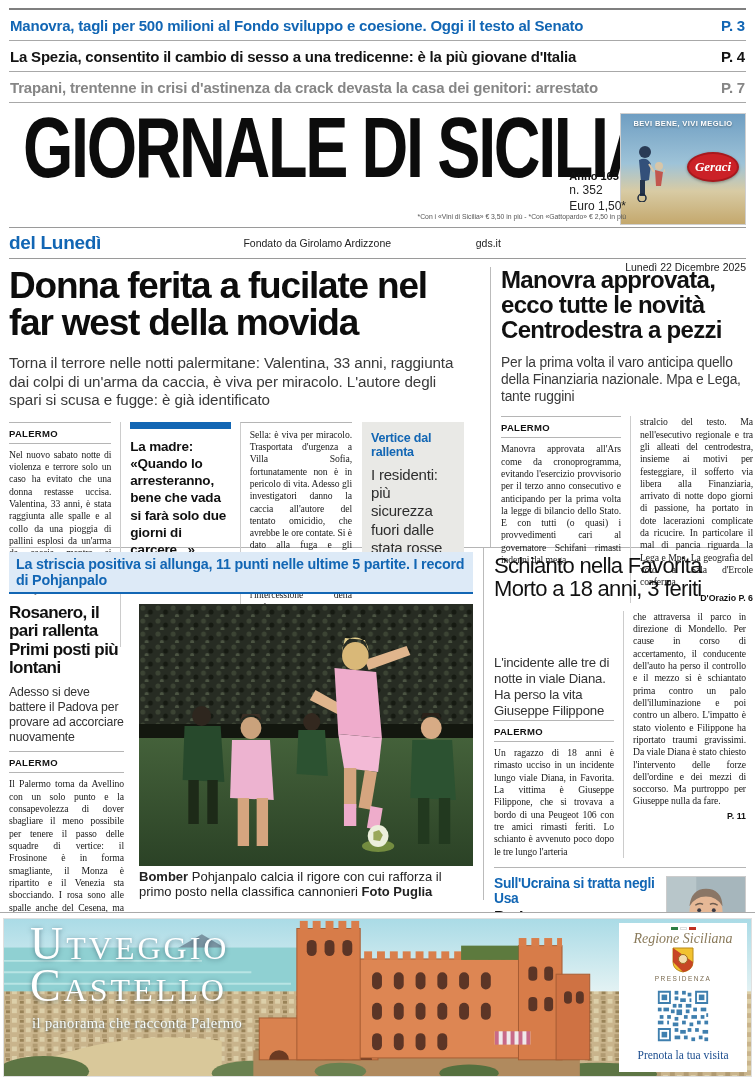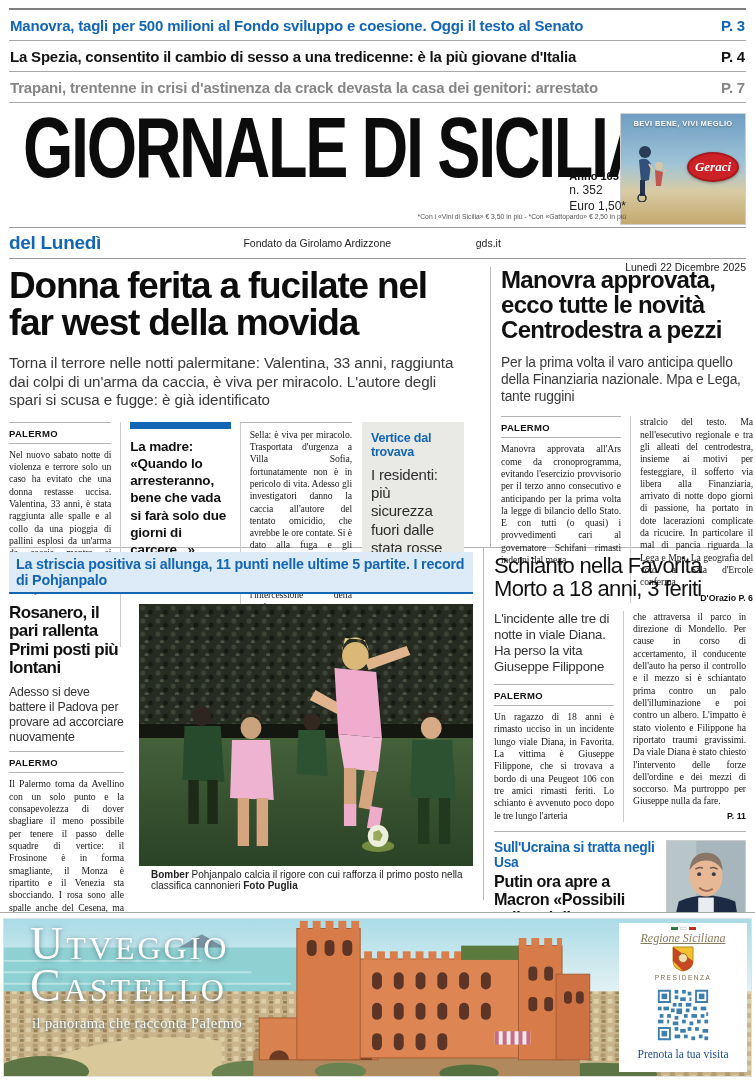--- a/index.html
+++ b/index.html
@@ -104,28 +104,28 @@
     padding:4px 7px 4px 7px; border-bottom:2px solid #1266b4; cursor:pointer;
   }
   .sports-body { display:flex; margin-top:10px; }
   .sports-txt { width:130px; padding-right:15px; }
   .sports-headline { font-size:17px; font-weight:bold; line-height:1.08; letter-spacing:-0.6px; cursor:pointer; }
   .sports-subhead { margin-top:8px; font-size:12.3px; line-height:1.2; color:#333; letter-spacing:-0.2px; padding-bottom:7px; border-bottom:1px solid #b5b5b5; }
   .sports-kicker { border-top:none; }
   .photo-wrap { flex:1; }
   .photo-frame { width:100%; height:262px; background:#262b22; }
   .photo-frame svg { display:block; width:100%; height:100%; }
-  .caption { margin-top:3px; font-size:10px; color:#222;margin-left:12px; }
+  .caption { margin-top:3px; font-size:13px; color:#222; }
   .caption b { font-weight:bold; }
 
   .fav-headline { font-size:22px; font-weight:normal; line-height:1.04; letter-spacing:-0.7px; cursor:pointer; }
   .fav-cols { display:flex; margin-top:10px; }
   .fav-c1 { width:120px; }
   .fav-c2 { width:123px; margin-left:9px; padding-left:9px; border-left:1px solid #ccc; }
-  .fav-subhead { font-size:13.2px; line-height:1.22; color:#333; letter-spacing:-0.2px; padding-bottom:9px; border-bottom:1px solid #b5b5b5; }
+  .fav-subhead { font-size:13.2px; line-height:1.22; color:#333; letter-spacing:-0.2px; padding-bottom:1px; border-bottom:1px solid #b5b5b5;margin-top:44px; }
   .pg-right { text-align:right; font-weight:bold; font-size:8.8px; margin-top:3px; }
 
   .ukraine { margin-top:9px; border-top:1px solid #b5b5b5; padding-top:8px; display:flex; }
   .ukr-txt { flex:1; padding-right:8px; }
   .ukr-kicker { color:#1266b4; font-weight:bold; font-size:13.8px; letter-spacing:-0.3px; cursor:pointer; }
   .ukr-headline { font-size:16.2px; font-weight:bold; line-height:1.12; letter-spacing:-0.4px; margin-top:2px; cursor:pointer; }
   .ukr-body { margin-top:6px; font-family:"Liberation Serif", serif; font-size:10.3px; line-height:1.25; text-align:justify; color:#191919; }
   .ukr-photo { width:80px; height:88px; border:1px solid #ccc; overflow:hidden; }
   .ukr-photo svg { display:block; }
 
@@ -143,21 +143,21 @@
     text-shadow:0 1px 5px rgba(30,60,75,.55);
   }
   .ad-subtitle {
     position:absolute; left:28px; top:96px; color:#f4fbfc; font-family:"Liberation Serif", serif;
     font-size:14.5px; letter-spacing:.4px; text-shadow:0 1px 3px rgba(30,60,75,.65);
   }
   .ad-panel {
     position:absolute; right:4px; top:4px; bottom:4px; width:128px; background:#fff;
     display:flex; flex-direction:column; align-items:center; padding-top:4px;
   }
-  .ad-region { font-family:"Liberation Serif", serif; font-style:italic; font-size:12px; color:#8a7a5a;text-decoration:underline; }
+  .ad-region { font-family:"Liberation Serif", serif; font-style:italic; font-size:14px; color:#8a7a5a; }
   .flag-dashes { display:flex; gap:2px; margin-bottom:1px; }
   .flag-dashes i { width:7px; height:3px; display:block; }
   .ad-presidency { font-size:6.5px; letter-spacing:1.5px; color:#7a6a50; margin-top:2px; }
   .qr { margin-top:7px; }
   .ad-cta {
     margin-top:6px; text-align:center; font-family:"Liberation Serif", serif;
     font-size:11.5px; line-height:1.15; color:#1d4e8f; cursor:pointer;
   }
 </style>
 </head>
@@ -225,21 +225,21 @@
             <div class="quote-text">La madre: «Quando lo arresteranno, bene che vada si farà solo due giorni di carcere...»</div>
           </div>
           <div class="lc-2 col-rule">
             <div class="bodytext">Sella: è viva per miracolo. Trasportata d'urgenza a Villa Sofia, fortunatamente non è in pericolo di vita. Adesso gli investigatori danno la caccia all'autore del tentato omicidio, che avrebbe le ore contate. Si è dato alla fuga e gli investigatori stanno provando a convincerlo a consegnarsi con l'intercessione della madre.</div>
             <div class="byline">
               <span>Fagone, Macaluso, Ferrara</span>
               <span class="pg">P. 8 e 10</span>
             </div>
           </div>
           <div class="lc-box">
-            <div class="box-kicker">Vertice dal trovava</div>
+            <div class="box-kicker">Vertice dal rallenta</div>
             <div class="box-text">I residenti: più sicurezza fuori dalle stata rosse</div>
             <div class="box-page">P. 10</div>
           </div>
         </div>
       </div>
       <div class="main-right">
         <div class="mr-headline">Manovra approvata, ecco tutte le novità Centrodestra a pezzi</div>
         <div class="mr-subhead">Per la prima volta il varo anticipa quello della Finanziaria nazionale. Mpa e Lega, tante ruggini</div>
         <div class="mr-cols">
           <div class="mr-c1">

